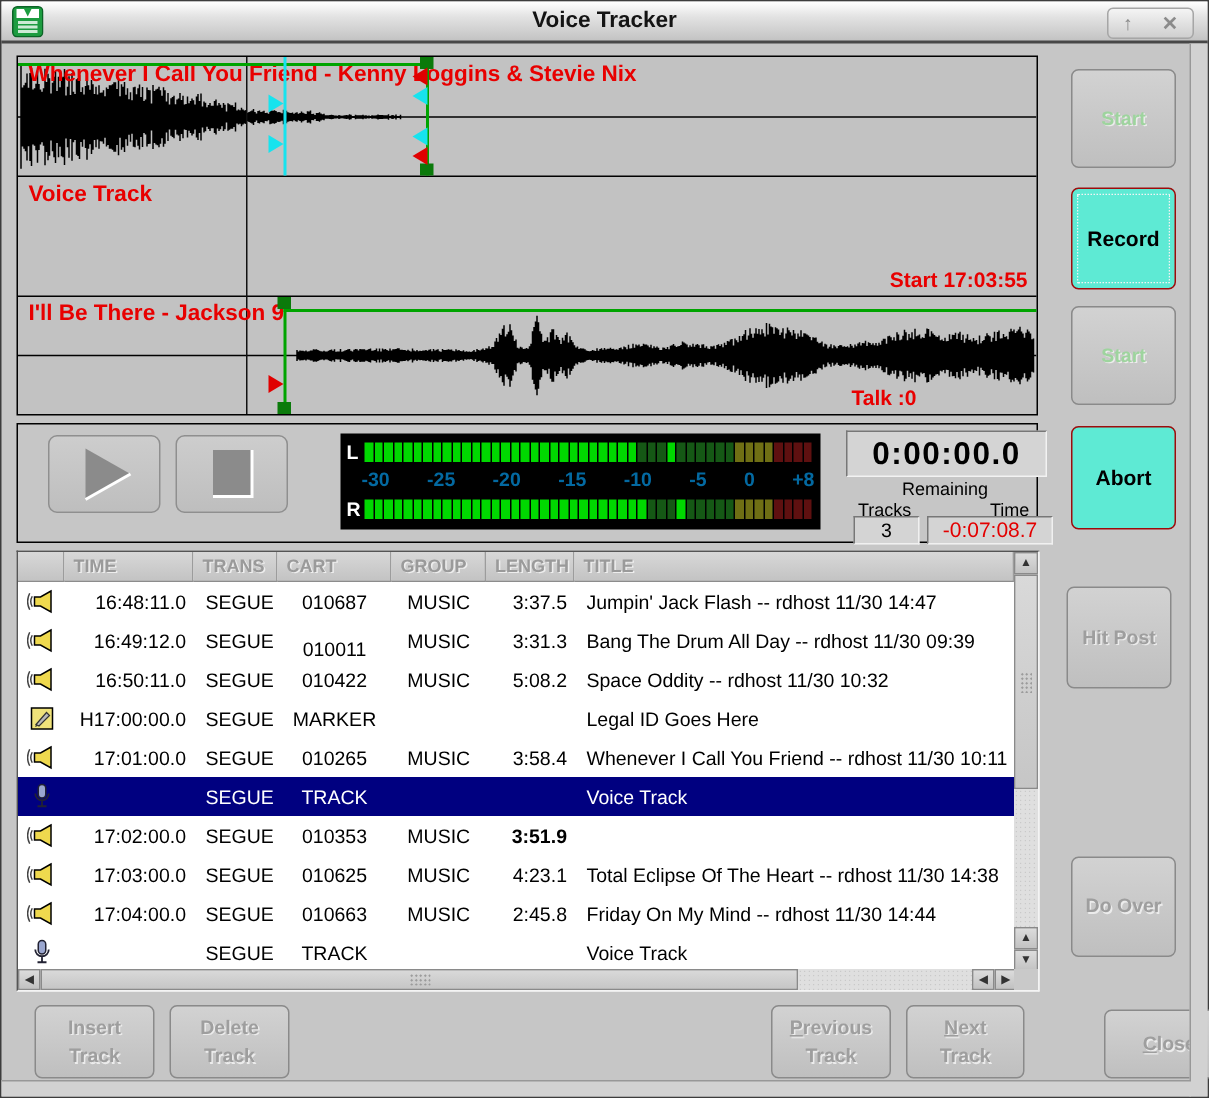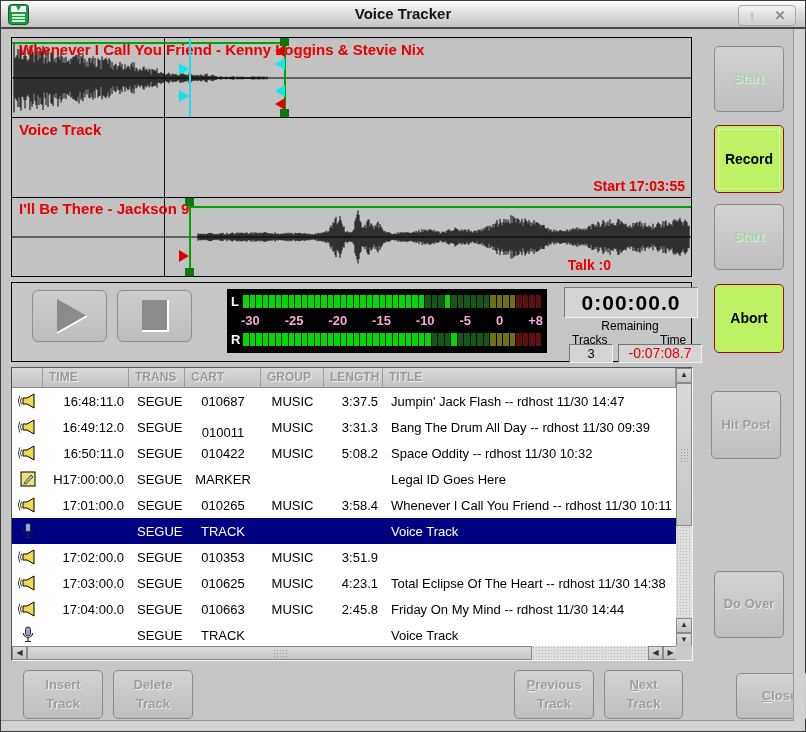--- a/index.html
+++ b/index.html
@@ -42,38 +42,38 @@
   .transport-frame{position:absolute;left:10px;top:281px;width:681px;height:80px;
     border:1px solid #000;background:#c6c6c6;box-sizing:border-box;}
   .tbtn{position:absolute;top:7px;width:75px;height:52px;border:1px solid #8f8f8f;
     border-radius:6px;background:linear-gradient(#cdcdcd,#bebebe);padding:0;}
   .meter{position:absolute;left:215px;top:6px;width:320px;height:64px;background:#000;}
   .meter-row{position:absolute;left:4px;right:6px;height:15px;display:flex;align-items:center;}
   .meter-row .ch{color:#fff;font-size:13px;font-weight:bold;width:12px;flex:none;}
   .meter-row .segs{flex:1;display:flex;gap:1px;height:13px;}
   .seg{flex:1;}
   .meter-scale{position:absolute;left:14px;right:4px;top:23px;height:16px;display:flex;
-    justify-content:space-between;color:#f9a8d4;font-size:13px;font-weight:bold;align-items:center;}
+    justify-content:space-between;color:#0369a1;font-size:13px;font-weight:bold;}
   .clock{position:absolute;left:552px;top:4px;width:132px;height:29px;background:#d4d4d4;
     border-top:1px solid #777;border-left:1px solid #777;border-right:1px solid #f2f2f2;border-bottom:1px solid #f2f2f2;
     text-align:center;font-size:21px;font-weight:bold;color:#000;line-height:29px;letter-spacing:1px;}
   .rem-label{position:absolute;left:552px;top:36px;width:132px;text-align:center;font-size:12px;color:#000;}
   .rem-col-label{position:absolute;top:50px;font-size:12px;color:#000;}
   .rem-box{position:absolute;top:61px;height:17px;background:#d4d4d4;
     border-top:1px solid #777;border-left:1px solid #777;border-right:1px solid #f0f0f0;border-bottom:1px solid #f0f0f0;
     text-align:center;font-size:13px;line-height:17px;}
   #rem-time{color:#e30000;font-size:14px;}
 
   
   .btn{position:absolute;border:1px solid #8a8a8a;border-radius:5px;
     background:linear-gradient(#d2d2d2,#bfbfbf);font-family:"Liberation Sans",sans-serif;
     font-size:13px;font-weight:bold;display:flex;flex-direction:column;align-items:center;justify-content:center;
     color:#9e9e9e;text-shadow:1px 1px 0 #ececec;line-height:1.45;padding:0;}
   .btn.green-dis{color:#9ed49e;}
-  .btn.red{background:#bef264;border:1px solid #9d0c0c;color:#000;text-shadow:none;font-size:14px;}
+  .btn.red{background:#5eead4;border:1px solid #9d0c0c;color:#000;text-shadow:none;font-size:14px;}
   .btn.red.focused{outline:1px dotted #f4f4f4;outline-offset:-5px;}
 
   
   .log-frame{position:absolute;left:10px;top:366px;width:682px;height:294px;background:#fff;
     border-top:1px solid #555;border-left:1px solid #555;border-right:1px solid #f4f4f4;border-bottom:1px solid #f4f4f4;
     box-sizing:border-box;}
   .log-header{position:absolute;left:0;top:0;width:664px;height:20px;display:flex;}
   .log-header .hc{background:linear-gradient(#d8d8d8,#c3c3c3);border-right:1px solid #9c9c9c;
     border-bottom:1px solid #8c8c8c;box-sizing:border-box;font-size:12px;font-weight:bold;
     color:#9a9a9a;text-shadow:1px 1px 0 #eeeeee;line-height:19px;padding-left:6px;overflow:hidden;}
@@ -395,21 +395,21 @@
           <div class="row-icon">
             <svg width="20" height="20" viewBox="0 0 20 20">
               <polygon points="16,3 9,7 5,7 5,13 9,13 16,17" fill="#efd94e" stroke="#000" stroke-width="1"></polygon>
               <path d="M3.5 6.5 Q1.5 10 3.5 13.5 M1.8 4.5 Q-1 10 1.8 15.5" stroke="#444" fill="none" stroke-width="1"></path>
             </svg>
           </div>
           <div class="lc right" style="width: 86px;">17:02:00.0</div>
           <div class="lc left" style="width: 56px;">SEGUE</div>
           <div class="lc center" style="width: 76px;">010353</div>
           <div class="lc center" style="width: 63px;">MUSIC</div>
-          <div class="lc right" style="width: 59px;">3:51.9</div>
+          <div class="lc right" style="width: 59px; font-weight: bold;">3:51.9</div>
         </div>
         <div class="lrow">
           <div class="row-icon">
             <svg width="20" height="20" viewBox="0 0 20 20">
               <polygon points="16,3 9,7 5,7 5,13 9,13 16,17" fill="#efd94e" stroke="#000" stroke-width="1"></polygon>
               <path d="M3.5 6.5 Q1.5 10 3.5 13.5 M1.8 4.5 Q-1 10 1.8 15.5" stroke="#444" fill="none" stroke-width="1"></path>
             </svg>
           </div>
           <div class="lc right" style="width: 86px;">17:03:00.0</div>
           <div class="lc left" style="width: 56px;">SEGUE</div>

